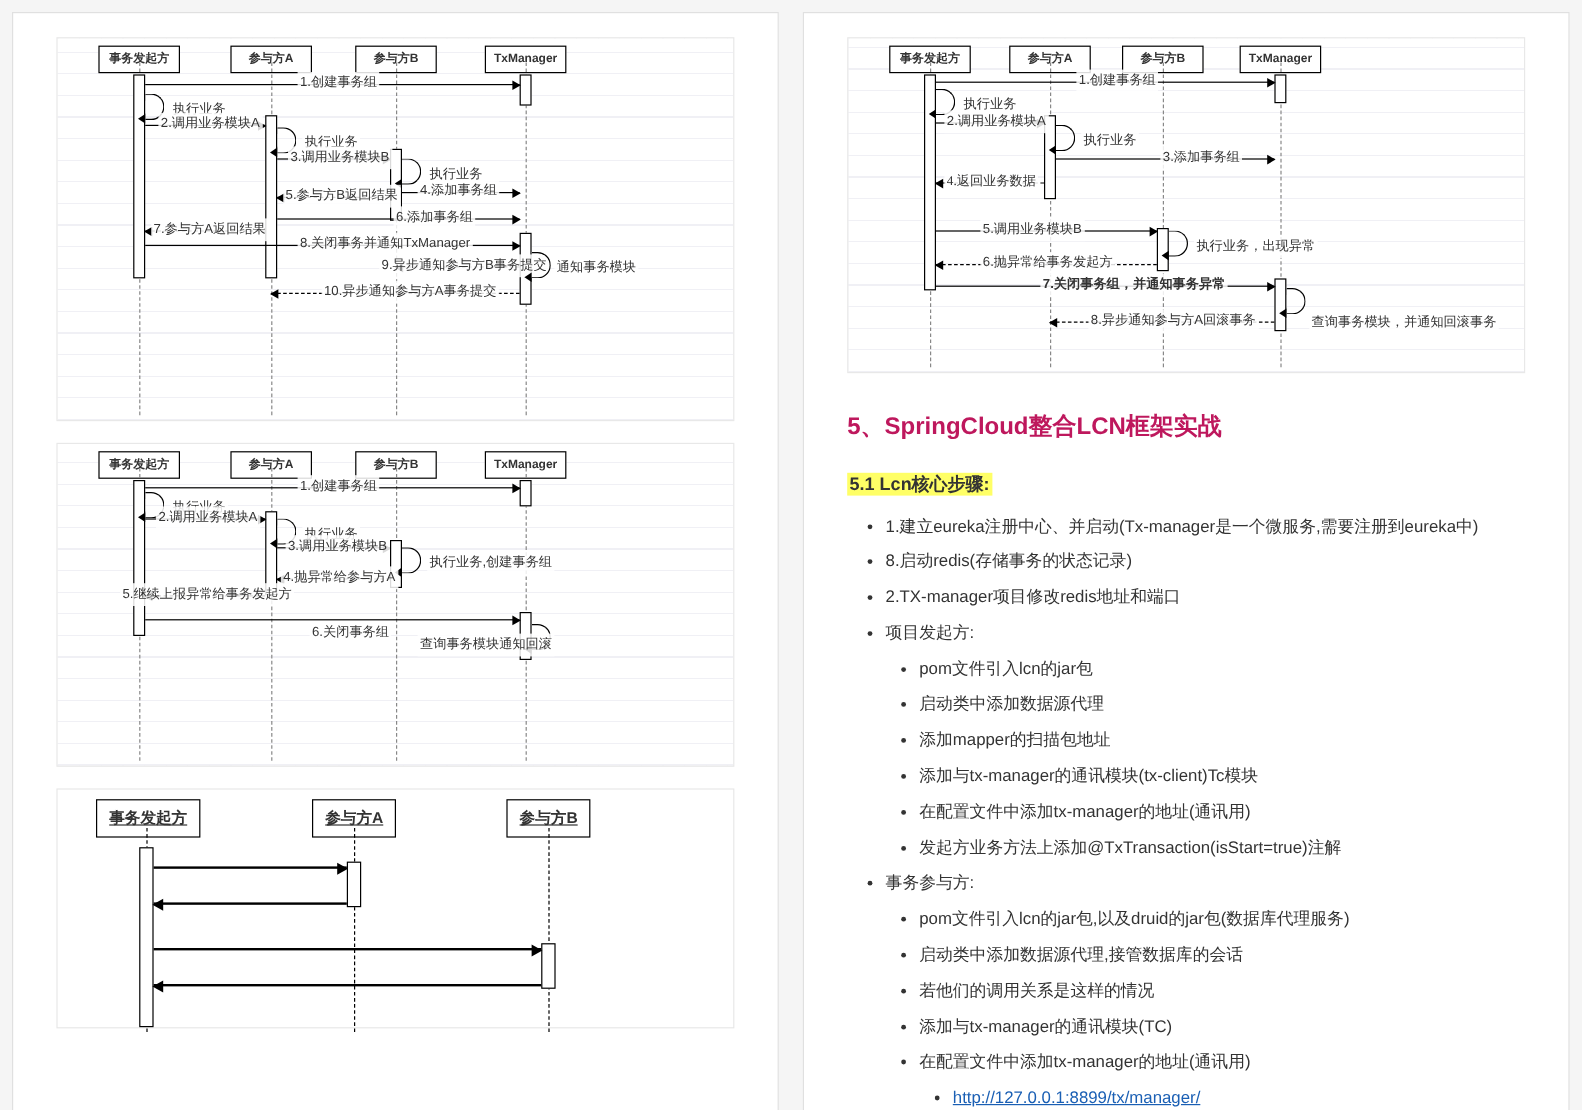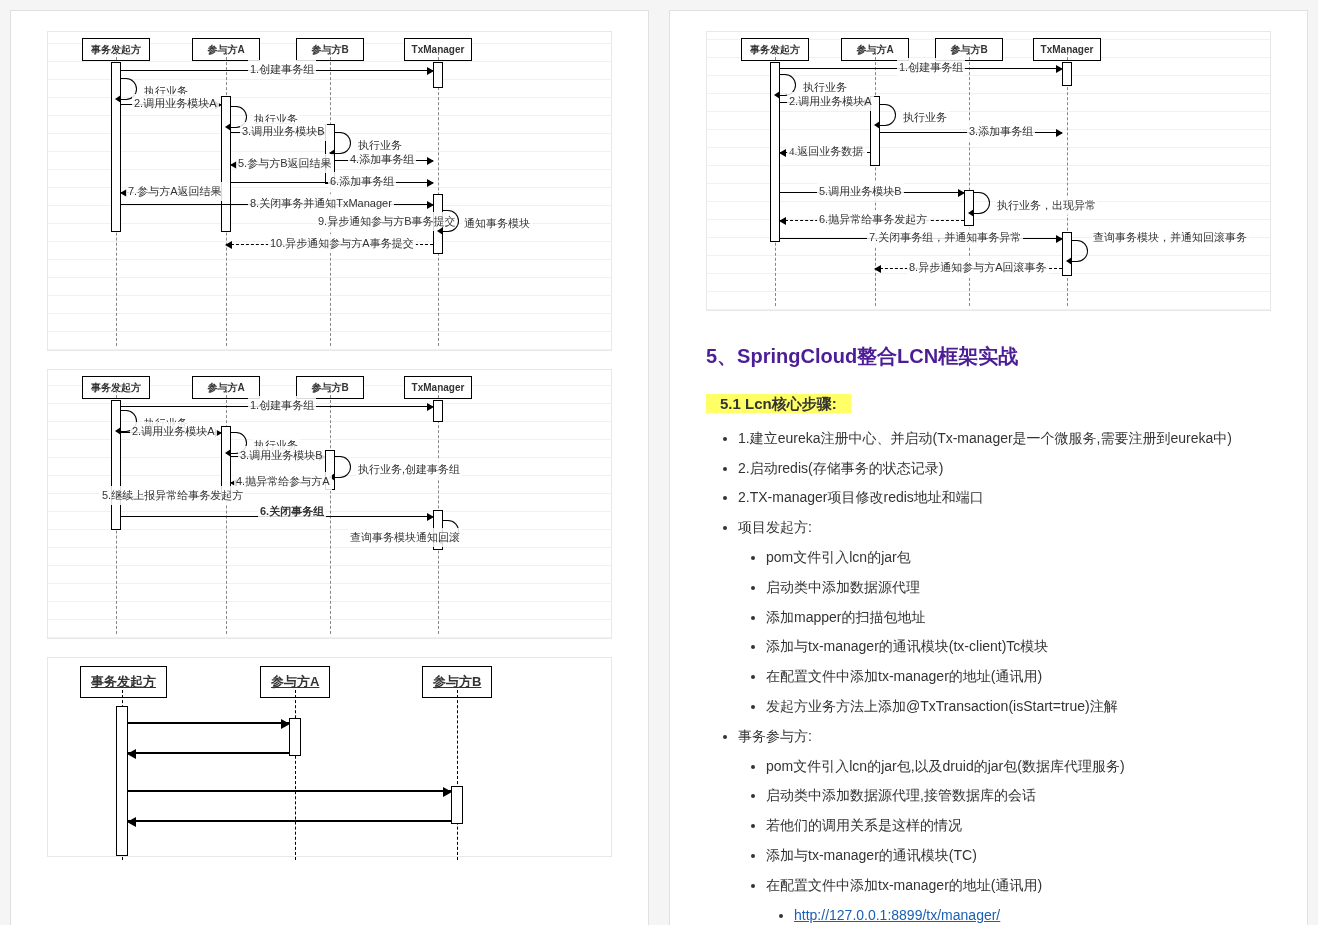--- a/index.html
+++ b/index.html
@@ -92,27 +92,27 @@
     position:absolute; left:-6px; bottom:-4px;
     border-right:6px solid #000;
     border-top:4px solid transparent;
     border-bottom:4px solid transparent;
   }
   .para { margin: 14px 0; color: #444; }
   h2.section-title {
     font-size: 20px;
     font-weight: bold;
     margin: 28px 0 18px 0;
-    color: #4c1d95;
+    color: #be185d;
   }
   .highlight {
     background: #ffff66;
     font-weight: bold;
     font-size: 15px;
-    padding: 1px 14px;
+    padding: 1px 2px;
   }
   ul.tree { list-style: disc; padding-left: 32px; margin-top: 10px; }
   ul.tree li { margin: 6px 0; }
   ul.tree ul { list-style: disc; padding-left: 28px; }
   a.link { color: #1a5fb4; text-decoration: underline; }
   
   .big-diag { position: relative; height: 200px; background: #fff; border:1px solid #e8e8e8;}
   .big-actor {
     position:absolute; top:8px; padding:4px 10px;
     border:1px solid #000; font-weight:bold; font-size:13px; background:#fff; text-decoration:underline;
@@ -201,21 +201,21 @@
       <div class="diag-msg" style="left:204px;top:66px;">执行业务</div>
       <div class="diag-arrow" style="left:183px;top:86px;width:94px;"></div>
       <div class="diag-msg" style="left:190px;top:76px;">3.调用业务模块B</div>
       <div class="diag-loop" style="left:287px;top:86px;"></div>
       <div class="diag-msg" style="left:308px;top:90px;">执行业务,创建事务组</div>
       <div class="diag-arrow dashed left" style="left:183px;top:112px;width:94px;"></div>
       <div class="diag-msg" style="left:186px;top:102px;">4.抛异常给参与方A</div>
       <div class="diag-arrow dashed left" style="left:73px;top:126px;width:100px;"></div>
       <div class="diag-msg" style="left:52px;top:116px;">5.继续上报异常给事务发起方</div>
       <div class="diag-arrow" style="left:73px;top:146px;width:312px;"></div>
-      <div class="diag-msg" style="left:210px;top:132px;font-weight:bold;">6.关闭事务组</div>
+      <div class="diag-msg" style="left:210px;top:148px;">6.关闭事务组</div>
       <div class="diag-loop" style="left:395px;top:150px;"></div>
       <div class="diag-msg" style="left:300px;top:158px;">查询事务模块通知回滚</div>
     </div>
 
 
     <div class="big-diag">
       <div class="big-actor" style="left:32px;">事务发起方</div>
       <div class="big-actor" style="left:212px;">参与方A</div>
       <div class="big-actor" style="left:374px;">参与方B</div>
       <div class="big-life" style="left:74px;"></div>
@@ -260,34 +260,34 @@
       <div class="diag-msg" style="left:260px;top:90px;">3.添加事务组</div>
       <div class="diag-arrow dashed left" style="left:73px;top:120px;width:90px;"></div>
       <div class="diag-msg" style="left:80px;top:110px;font-family:Liberation Serif, serif;">4.返回业务数据</div>
       <div class="diag-arrow" style="left:73px;top:160px;width:184px;"></div>
       <div class="diag-msg" style="left:110px;top:150px;">5.调用业务模块B</div>
       <div class="diag-loop" style="left:267px;top:160px;"></div>
       <div class="diag-msg" style="left:288px;top:164px;">执行业务，出现异常</div>
       <div class="diag-arrow dashed left" style="left:73px;top:188px;width:184px;"></div>
       <div class="diag-msg" style="left:110px;top:178px;">6.抛异常给事务发起方</div>
       <div class="diag-arrow" style="left:73px;top:206px;width:282px;"></div>
-      <div class="diag-msg" style="left:160px;top:196px;">7.关闭事务组，并通知事务异常</div>
+      <div class="diag-msg" style="left:160px;top:196px;font-weight:bold;">7.关闭事务组，并通知事务异常</div>
       <div class="diag-loop" style="left:365px;top:208px;"></div>
-      <div class="diag-msg" style="left:384px;top:196px;text-align:center;">查询事务模块，并通知回滚事务</div>
+      <div class="diag-msg" style="left:384px;top:228px;text-align:center;">查询事务模块，并通知回滚事务</div>
       <div class="diag-arrow dashed left" style="left:168px;top:236px;width:187px;"></div>
       <div class="diag-msg" style="left:200px;top:226px;">8.异步通知参与方A回滚事务</div>
     </div>
 
     <h2 class="section-title">5、SpringCloud整合LCN框架实战</h2>
 
     <p><span class="highlight">5.1 Lcn核心步骤:</span></p>
 
     <ul class="tree">
       <li>1.建立eureka注册中心、并启动(Tx-manager是一个微服务,需要注册到eureka中)</li>
-      <li>2.启动redis(存储事务的状态记录)</li>
+      <li>8.启动redis(存储事务的状态记录)</li>
       <li>2.TX-manager项目修改redis地址和端口</li>
       <li>
         <span>项目发起方:</span>
         <ul>
           <li>pom文件引入lcn的jar包</li>
           <li>启动类中添加数据源代理</li>
           <li>添加mapper的扫描包地址</li>
           <li>添加与tx-manager的通讯模块(tx-client)Tc模块</li>
           <li>在配置文件中添加tx-manager的地址(通讯用)</li>
           <li>发起方业务方法上添加@TxTransaction(isStart=true)注解</li>

